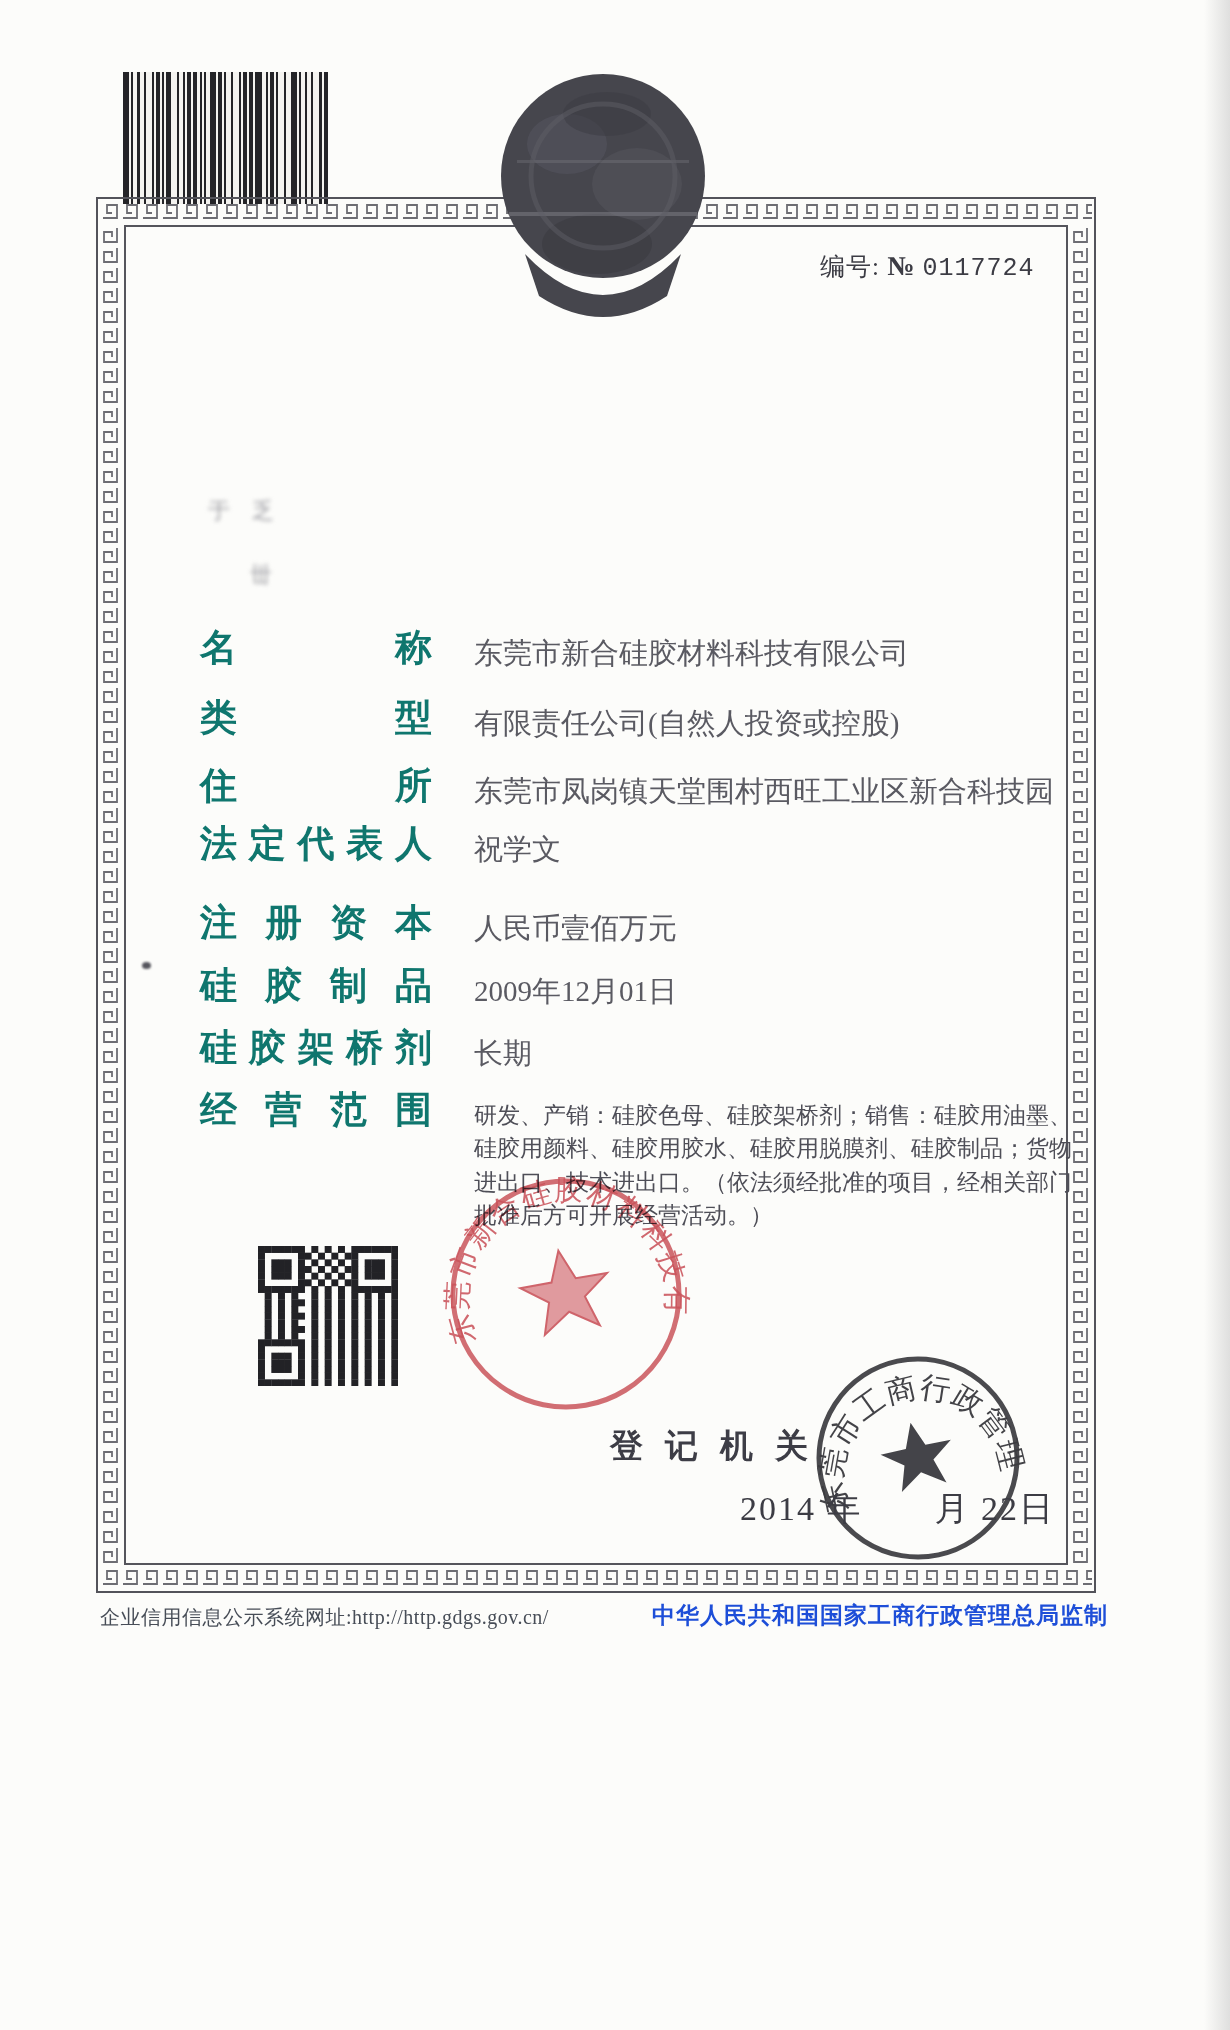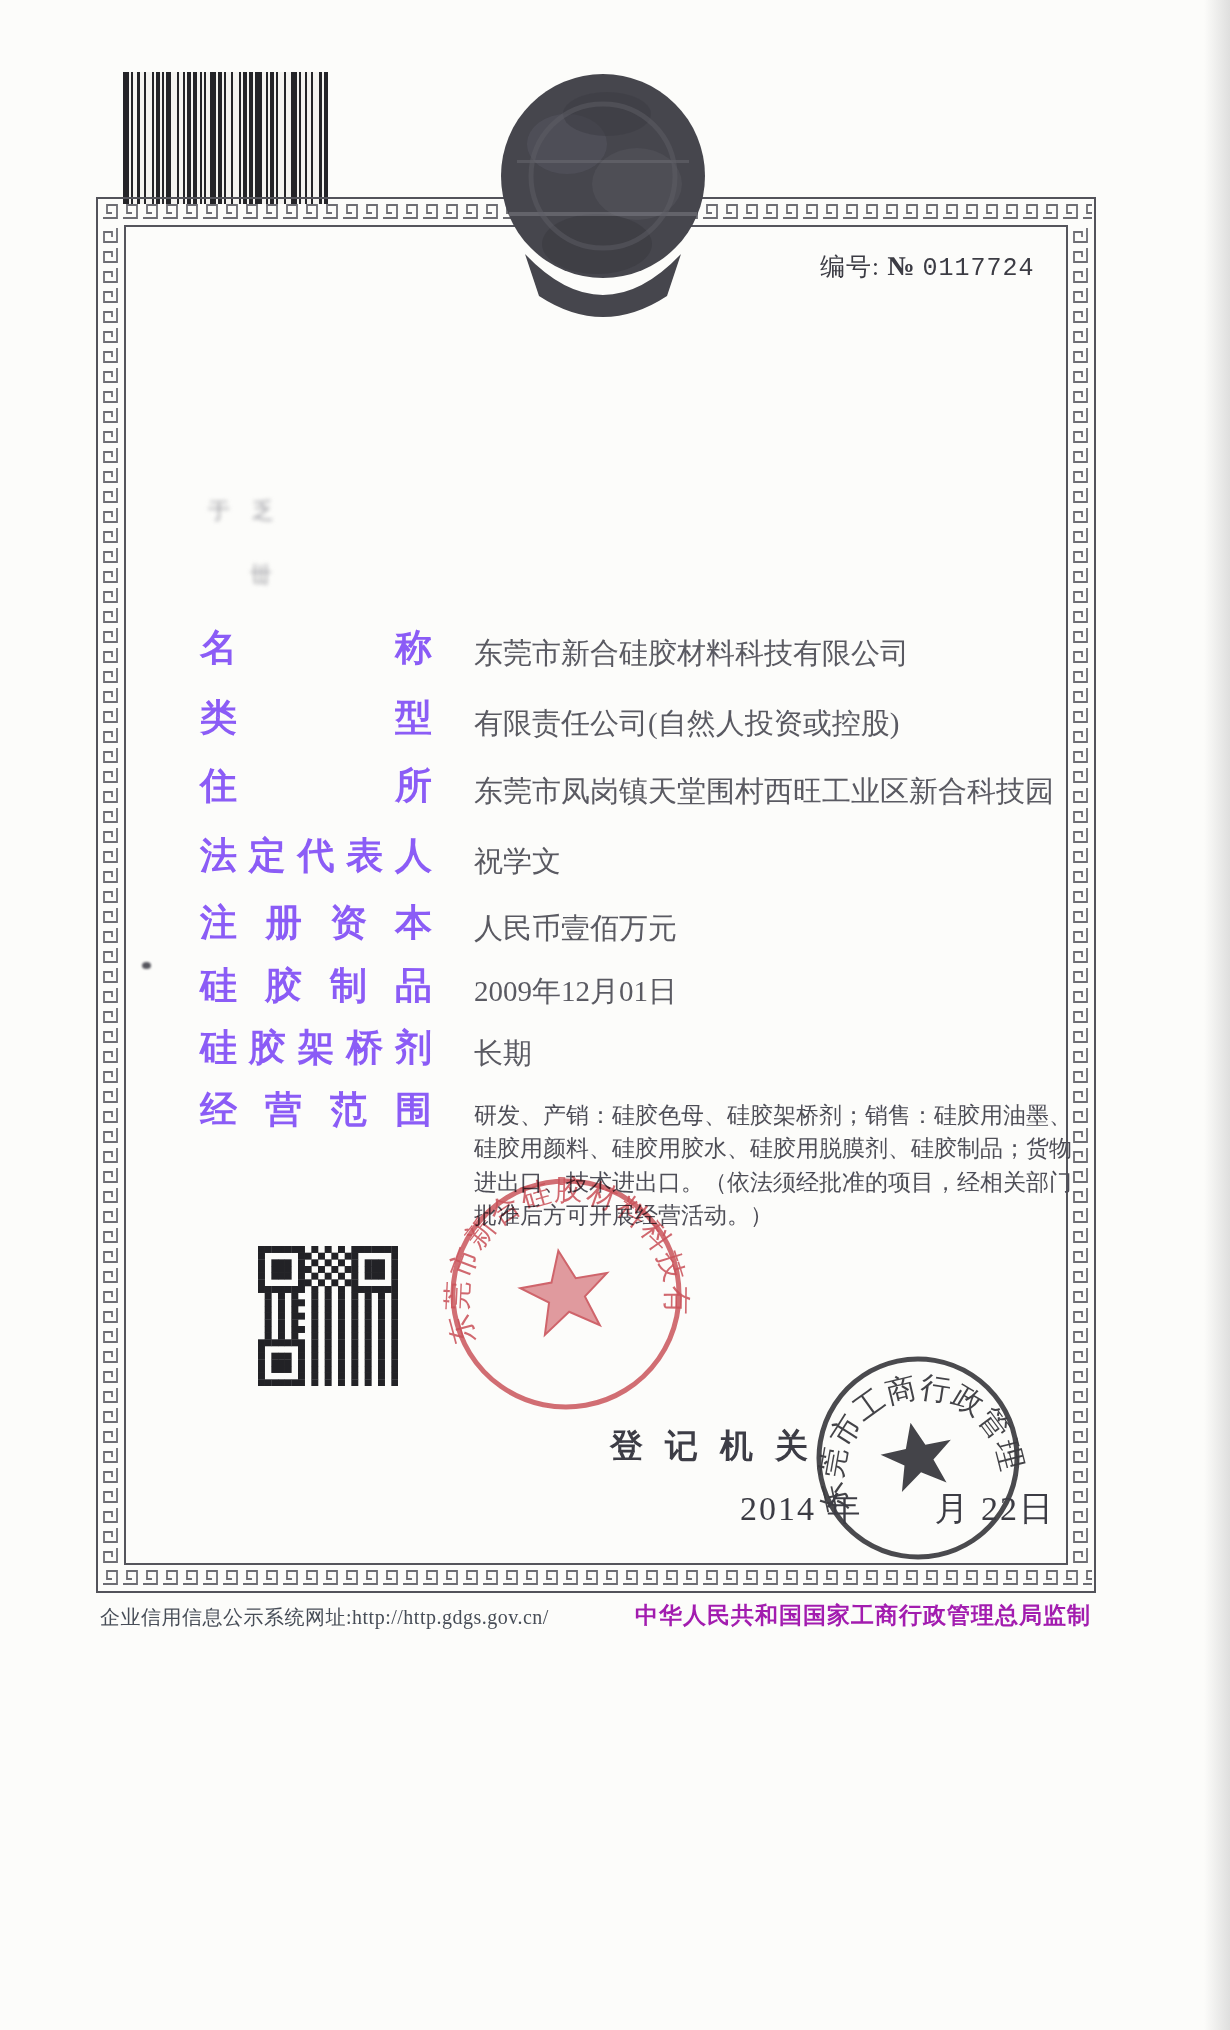--- a/index.html
+++ b/index.html
@@ -46,21 +46,21 @@
   .regline{position:absolute; left:628px; top:534px; z-index:2; white-space:nowrap;
     display:flex; align-items:baseline;}
   .regline .rl-label{font-size:33px; font-weight:600; color:#45454e; letter-spacing:10px;}
   .regline .rl-value{font-size:38px; color:#3e3e46; margin-left:26px;
     font-family:"Liberation Serif", serif;}
 
   
   .fields{position:absolute; left:200px; top:612px; width:880px; z-index:2;}
   .frow{position:absolute; left:0; display:flex; align-items:flex-start;}
   .f-label{flex:none; display:inline-block; width:232px;
-    font-size:37px; font-weight:600; color:#8b5cf6;
+    font-size:37px; font-weight:600; color:#0f766e;
     text-align:justify; text-align-last:justify; text-justify:inter-character;
     line-height:1.1;}
   .f-value{margin-left:42px; font-size:29px; color:#5a5a62; margin-top:7px; line-height:1.3;}
   .frow.scope .f-value{font-size:23px; color:#4e4e57; width:598px; margin-top:9px; line-height:1.45;}
 
   
   .qrcode{position:absolute; left:258px; top:1246px; width:140px; height:140px; z-index:2;}
 
   
   .red-seal{position:absolute; left:444px; top:1172px; width:244px; height:244px;
@@ -69,22 +69,22 @@
     z-index:6; transform:rotate(-12deg); mix-blend-mode:multiply; opacity:.93;}
 
   .registrar{position:absolute; left:610px; top:1424px; z-index:2;
     font-size:33px; font-weight:600; letter-spacing:22px; color:#3d3d46; white-space:nowrap;}
   .dateline{position:absolute; left:740px; top:1486px; z-index:7;
     font-size:34px; color:#3c3c44; white-space:nowrap; letter-spacing:2px;}
 
   
   .footer-left{position:absolute; left:100px; top:1604px; z-index:2;
     font-size:20px; color:#474d57; letter-spacing:.5px;}
-  .footer-right{position:absolute; right:139px; top:1600px; z-index:2;
-    font-size:23px; font-weight:600; color:#a21caf; letter-spacing:1px;}
+  .footer-right{position:absolute; right:122px; top:1600px; z-index:2;
+    font-size:23px; font-weight:600; color:#1d4ed8; letter-spacing:1px;}
 
   
   .smudge{position:absolute; z-index:2; filter:blur(2px); color:#9a9aa0; font-size:22px;}
   .dot-mark{position:absolute; z-index:2; width:9px; height:7px; background:#55555d;
     border-radius:50%; filter:blur(1px);}
 </style>
 </head>
 <body>
 
 <div class="certificate">
@@ -897,21 +897,21 @@
       <span class="f-value">东莞市新合硅胶材料科技有限公司</span>
     </div>
     <div class="frow" style="top:86px">
       <span class="f-label">类型</span>
       <span class="f-value">有限责任公司(自然人投资或控股)</span>
     </div>
     <div class="frow" style="top:154px">
       <span class="f-label">住所</span>
       <span class="f-value">东莞市凤岗镇天堂围村西旺工业区新合科技园</span>
     </div>
-    <div class="frow" style="top:224px">
+    <div class="frow" style="top:212px">
       <span class="f-label">法定代表人</span>
       <span class="f-value">祝学文</span>
     </div>
     <div class="frow" style="top:291px">
       <span class="f-label">注册资本</span>
       <span class="f-value">人民币壹佰万元</span>
     </div>
     <div class="frow" style="top:354px">
       <span class="f-label">硅胶制品</span>
       <span class="f-value">2009年12月01日</span>

